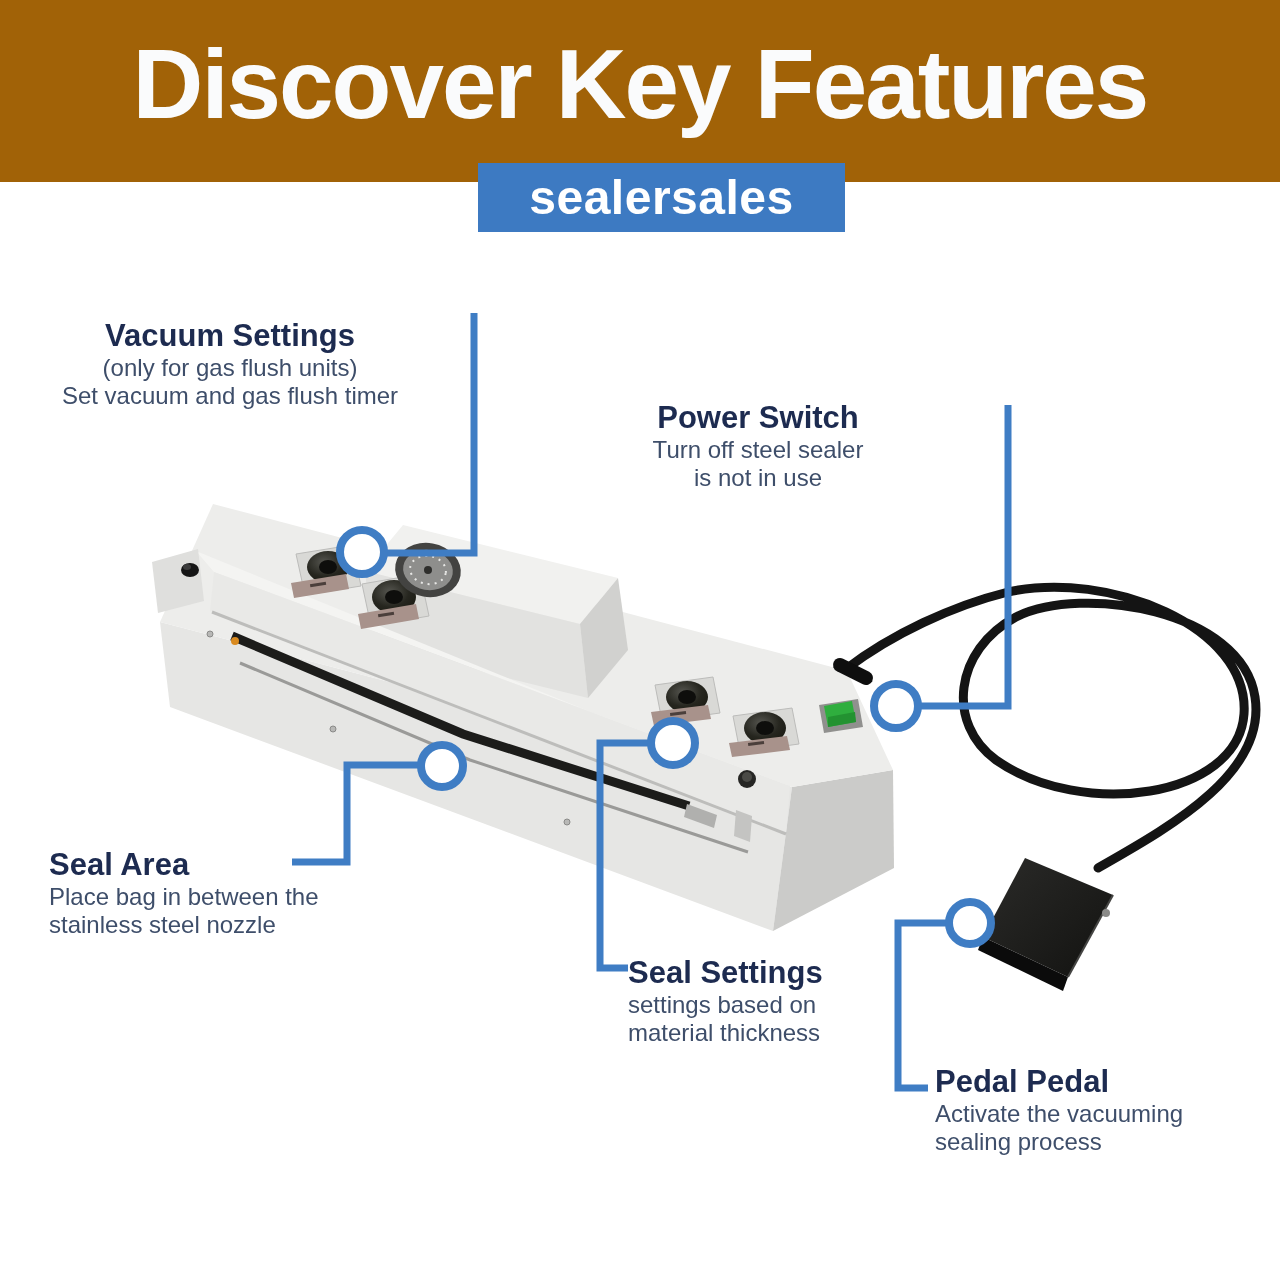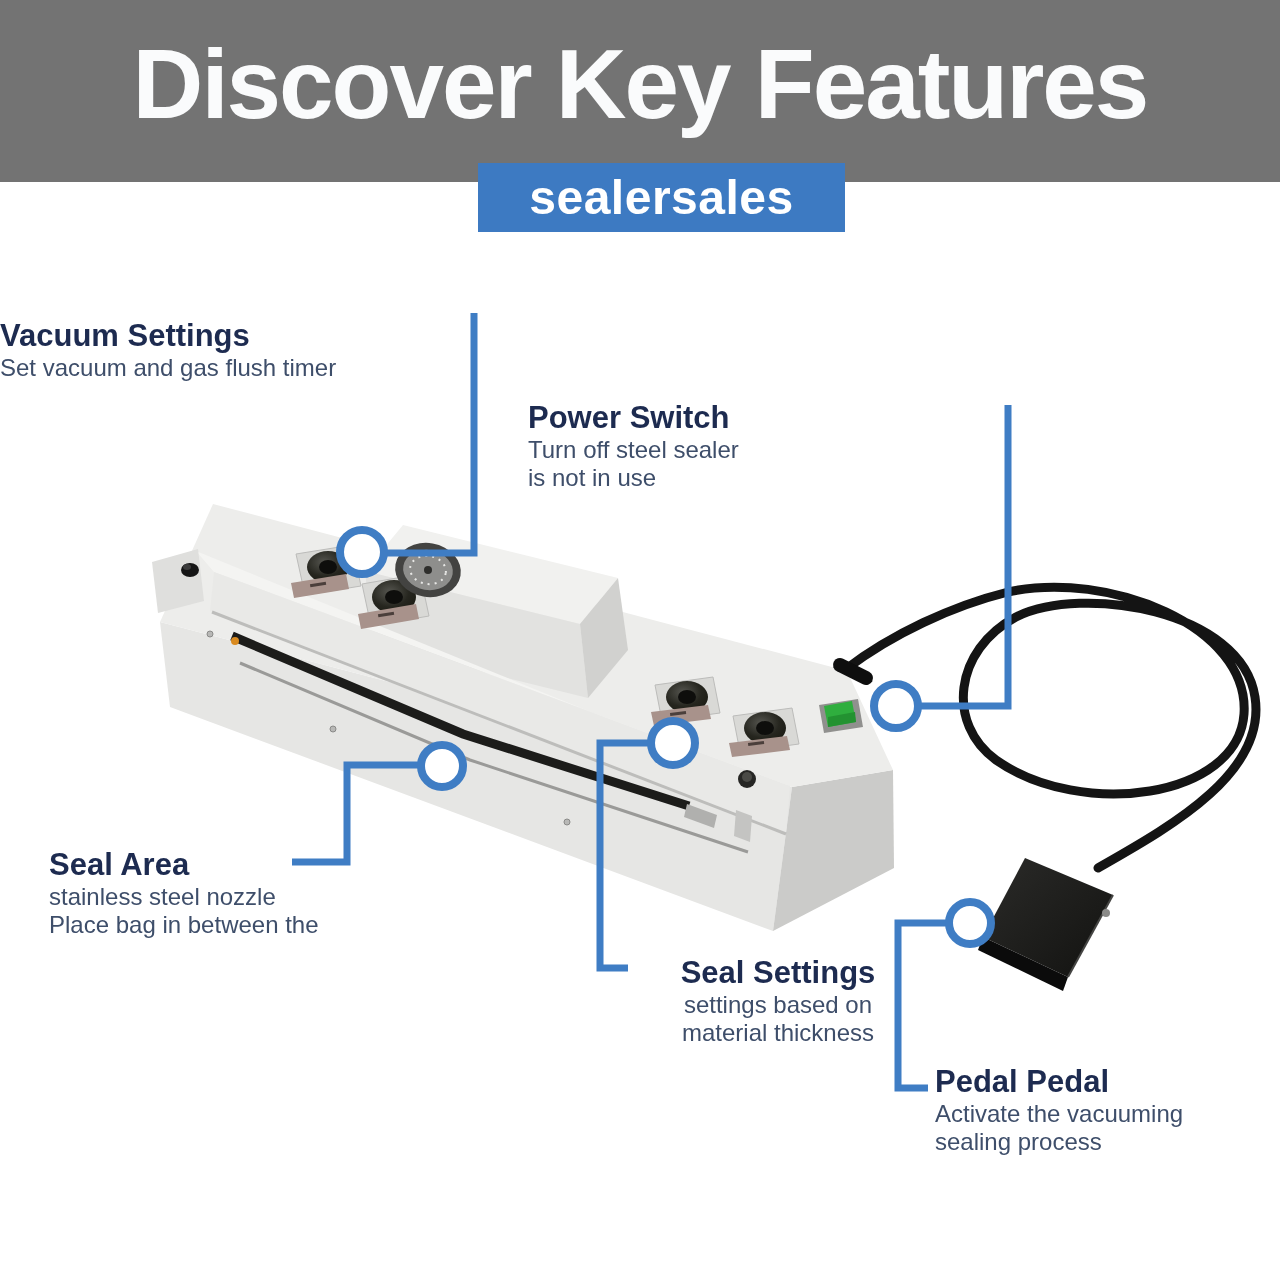--- a/index.html
+++ b/index.html
@@ -1,34 +1,34 @@
 <!DOCTYPE html>
 <html><head>
 <meta charset="utf-8">
 <style>
   html,body{margin:0;padding:0;}
   body{font-family:"Liberation Sans", sans-serif; background:#ffffff;}
   .page{position:relative; width:1280px; height:1280px; background:#ffffff; overflow:hidden;}
 
   
-  .header{position:absolute; left:0; top:0; width:1280px; height:182px; background:#737373;}
+  .header{position:absolute; left:0; top:0; width:1280px; height:182px; background:#a16207;}
   .header h1{margin:0; width:100%; text-align:center; line-height:168px;
              font-size:98px; font-weight:bold; color:#fafbfc; letter-spacing:-2px;}
   .logo-box{position:absolute; left:478px; top:163px; width:367px; height:69px;
             background:#3d7ac2; display:flex; align-items:center; justify-content:center;}
   .logo-box span{color:#ffffff; font-weight:bold; font-size:48px; letter-spacing:0.5px;}
 
   
   .art{position:absolute; left:0; top:0; width:1280px; height:1280px;}
 
   
   .callout{position:absolute;}
   .callout .co-title{font-size:31px; font-weight:bold; color:#1d2b50; line-height:36px; margin:0;}
   .callout .co-line{display:block; font-size:24px; color:#3e4e6a; line-height:27.5px;}
-  .co-right{text-align:left;}
+  .co-right{text-align:center;}
   .co-left{text-align:left;}
 </style>
 </head>
 <body>
 
 <div class="page">
 
   <div class="header">
     <h1>Discover Key Features</h1>
   </div>
@@ -147,36 +147,37 @@
       <circle cx="362" cy="552" r="22"></circle>
       <circle cx="896" cy="706" r="22"></circle>
       <circle cx="442" cy="766" r="21"></circle>
       <circle cx="673" cy="743" r="22"></circle>
       <circle cx="970" cy="923" r="21"></circle>
     </g>
   </svg>
 
   <div class="callout co-right" style="left:0px; top:318px; width:460px;">
     <p class="co-title">Vacuum Settings</p>
+    <span class="co-line">(only for gas flush units)</span>
     <span class="co-line">Set vacuum and gas flush timer</span>
   </div>
 
   <div class="callout co-right" style="left:528px; top:400px; width:460px;">
     <p class="co-title">Power Switch</p>
     <span class="co-line">Turn off steel sealer</span>
     <span class="co-line">is not in use</span>
   </div>
 
   <div class="callout co-left" style="left:49px; top:847px; width:340px;">
     <p class="co-title">Seal Area</p>
+    <span class="co-line">Place bag in between the</span>
     <span class="co-line">stainless steel nozzle</span>
-    <span class="co-line">Place bag in between the</span>
   </div>
 
-  <div class="callout co-left" style="left:628px; top:955px; width:300px;text-align:center;">
+  <div class="callout co-left" style="left:628px; top:955px; width:300px;">
     <p class="co-title">Seal Settings</p>
     <span class="co-line">settings based on</span>
     <span class="co-line">material thickness</span>
   </div>
 
   <div class="callout co-left" style="left:935px; top:1064px; width:320px;">
     <p class="co-title">Pedal Pedal</p>
     <span class="co-line">Activate the vacuuming</span>
     <span class="co-line">sealing process</span>
   </div>

